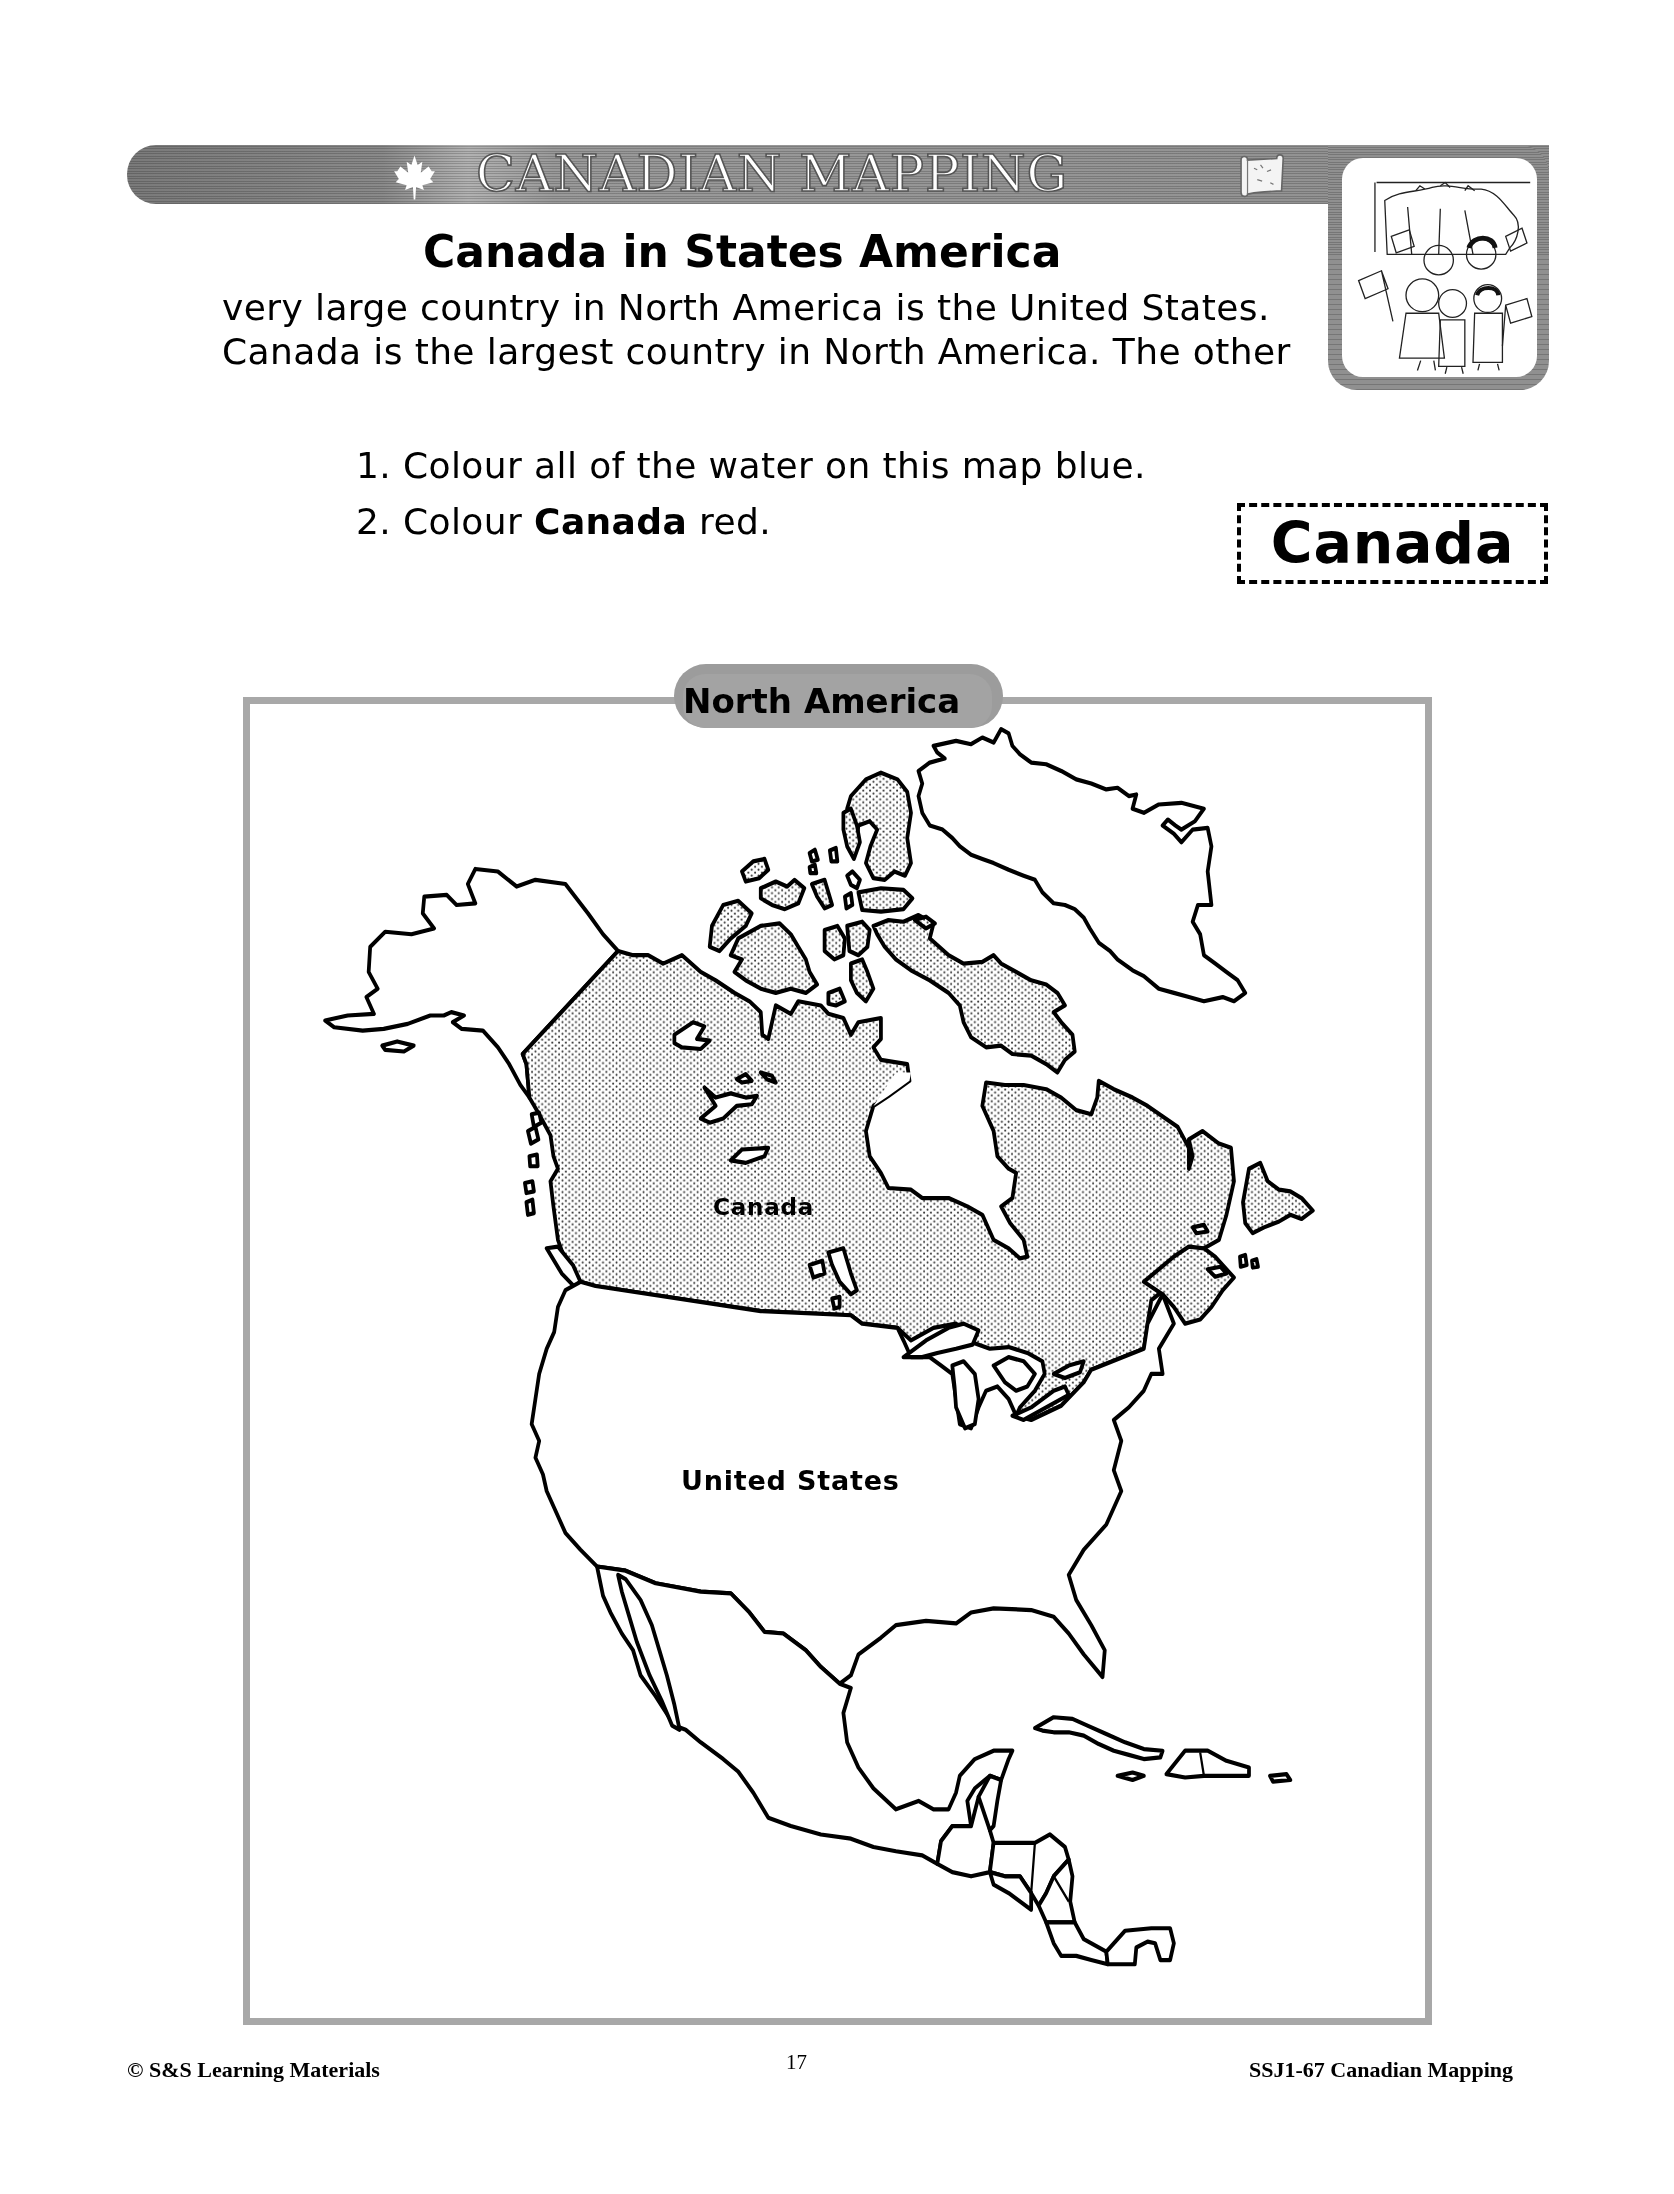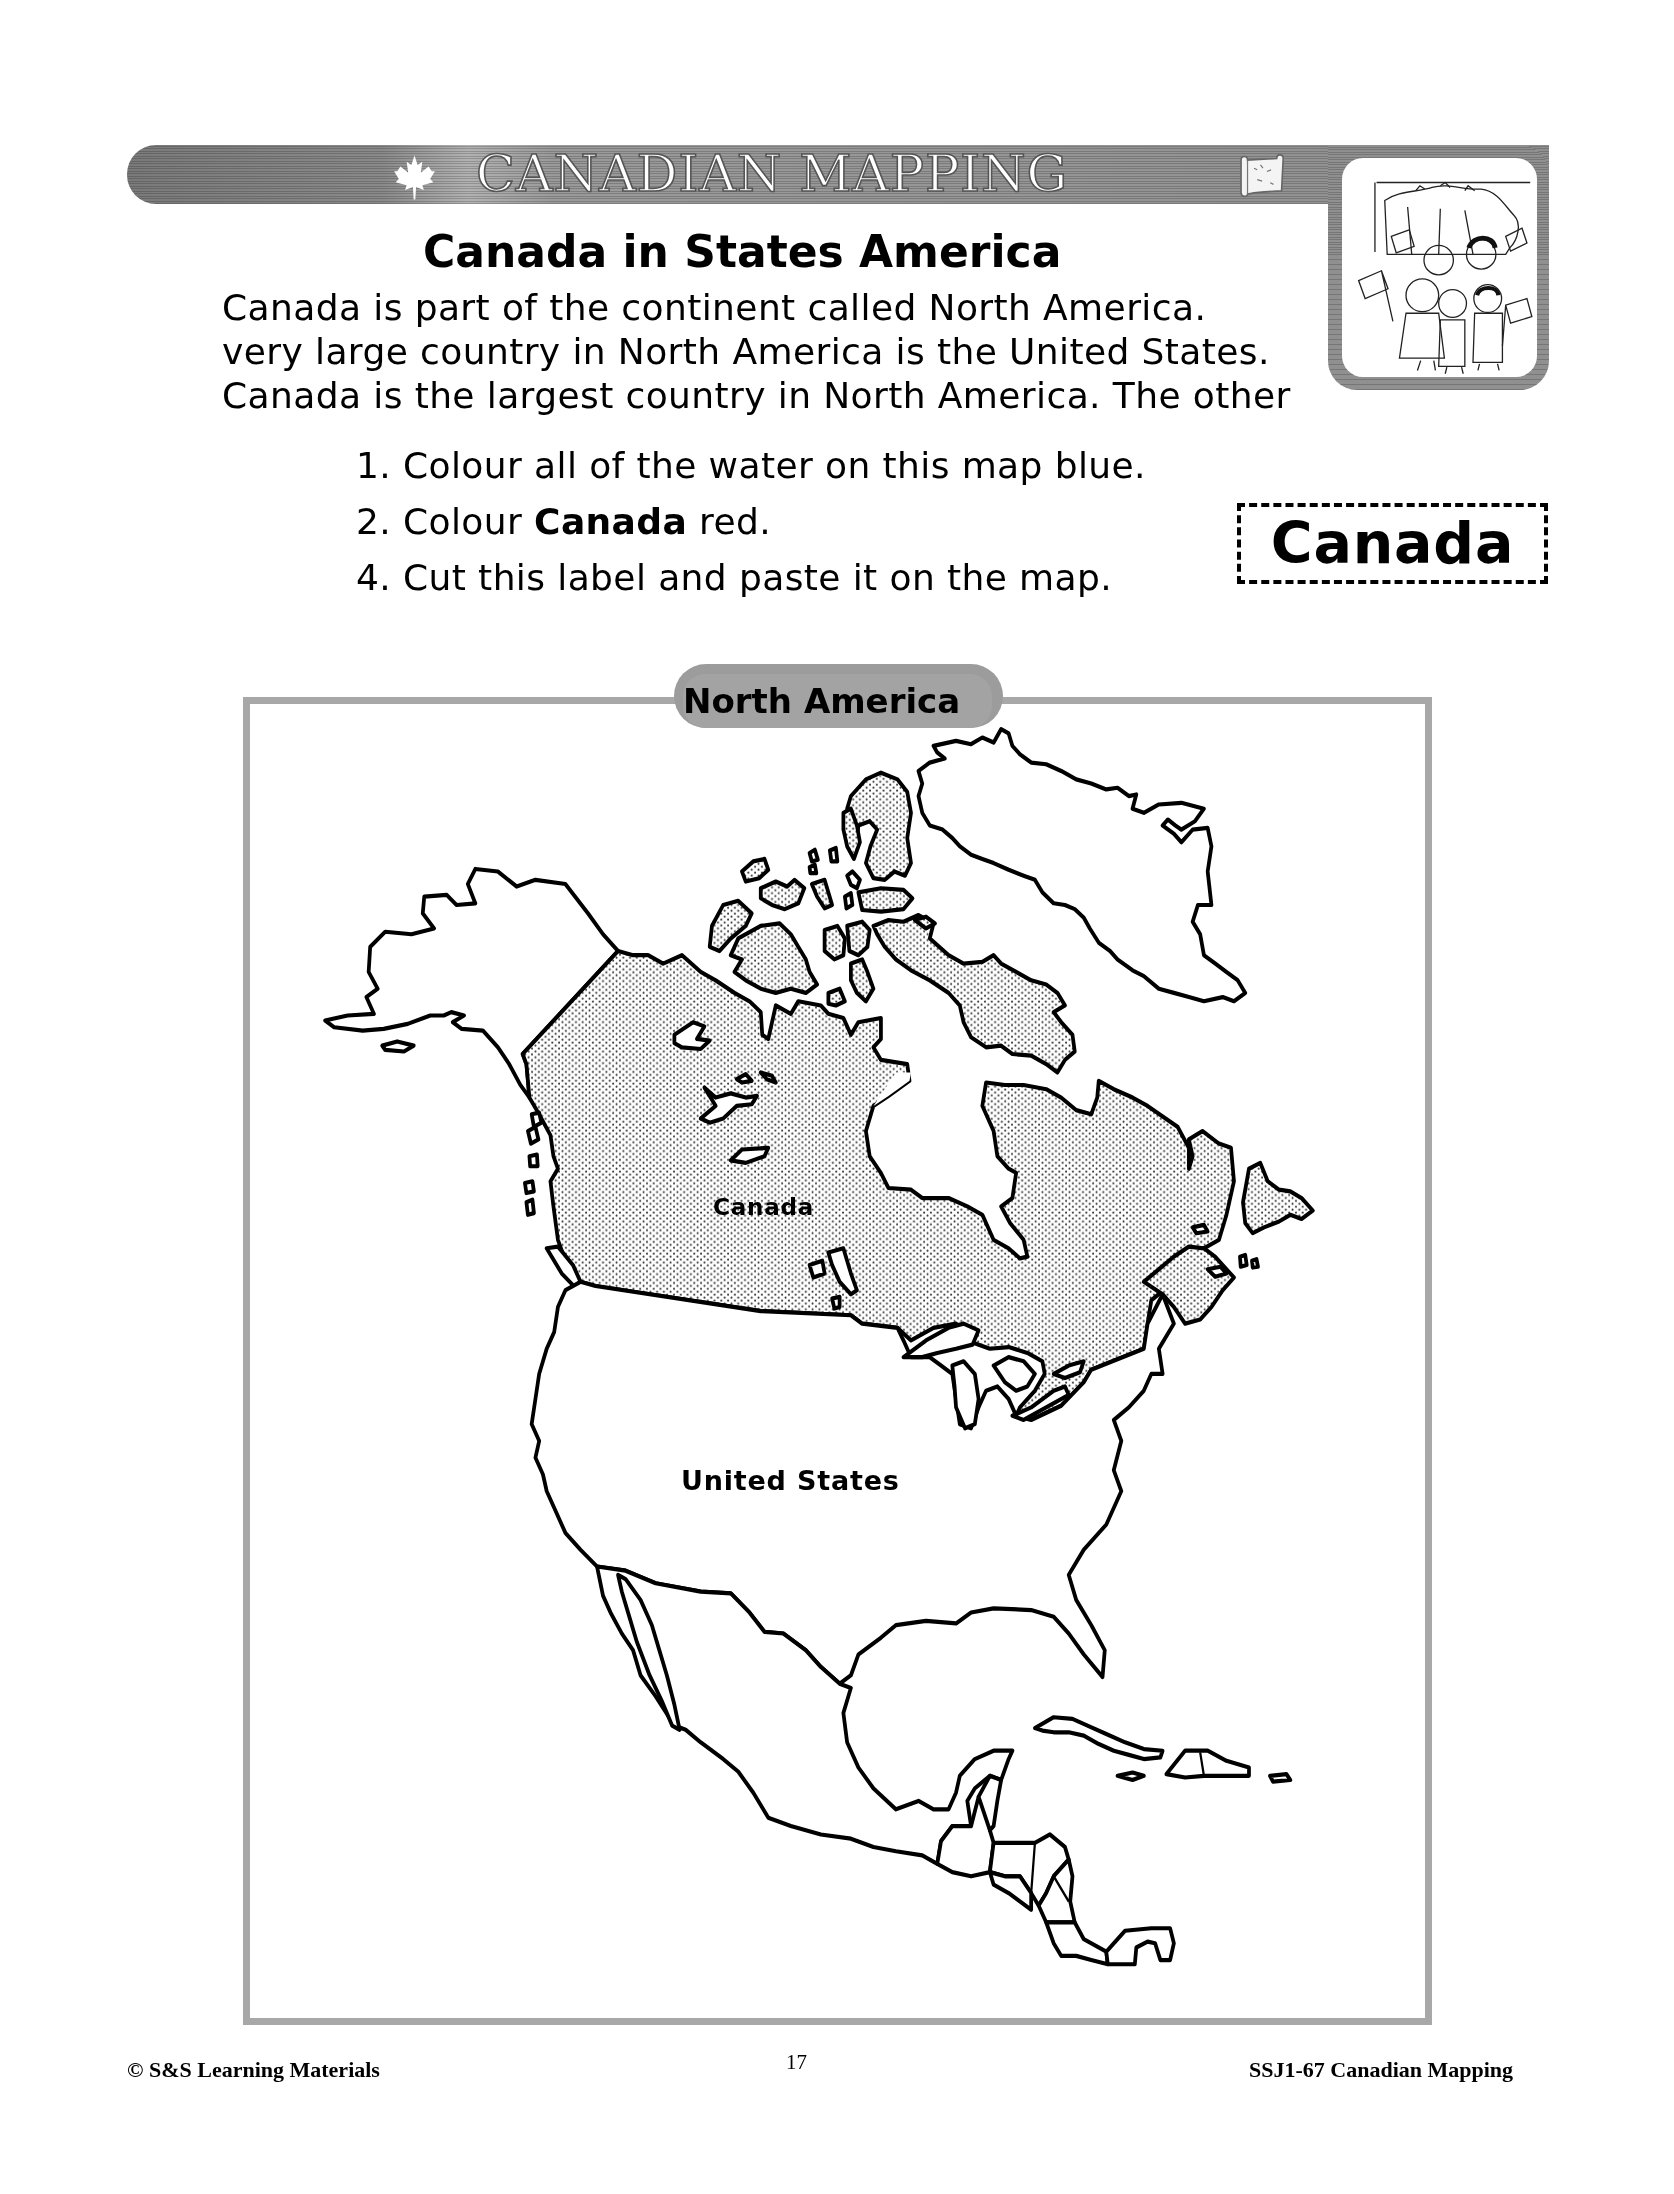--- a/index.html
+++ b/index.html
@@ -105,37 +105,32 @@
 </svg>
 <div class="abs banner-title">CANADIAN MAPPING</div>
 <svg class="abs scroll" viewBox="0 0 60 58">
   <path fill="#f4f4f4" stroke="#666" stroke-width="2" d="M6 10 C6 4 14 4 14 10 L50 8 C50 2 58 2 58 8 L56 48 C48 48 22 50 14 52 C14 56 6 56 6 50 Z"></path>
   <path fill="none" stroke="#777" stroke-width="1.5" d="M14 10 L14 52 M22 20 l4 2 M30 16 l3 4 M38 24 l5 -2 M26 34 l6 2 M42 38 l4 2"></path>
 </svg>
 
 <div class="abs page-title">Canada in States America</div>
 
 <div class="abs intro">
-  <div>Canada is part of the continent called North America.</div>
   <div>very large country in North America is the United States.</div>
   <div>Canada is the largest country in North America. The other</div>
 </div>
 
 <div class="abs steps">
   <div class="step">
     <span>1.</span>
     <span>Colour all of the water on this map blue.</span>
   </div>
   <div class="step">
     <span>2.</span>
     <span style="white-space:pre">Colour </span><b>Canada</b><span style="white-space:pre"> red.</span>
-  </div>
-  <div class="step">
-    <span>4.</span>
-    <span>Cut this label and paste it on the map.</span>
   </div>
 </div>
 
 <div class="abs cut-label">
   <span>Canada</span>
 </div>
 
 <div class="abs map-frame"></div>
 
 <svg class="abs map-svg" viewBox="0 0 1563 1568" preserveAspectRatio="none">

